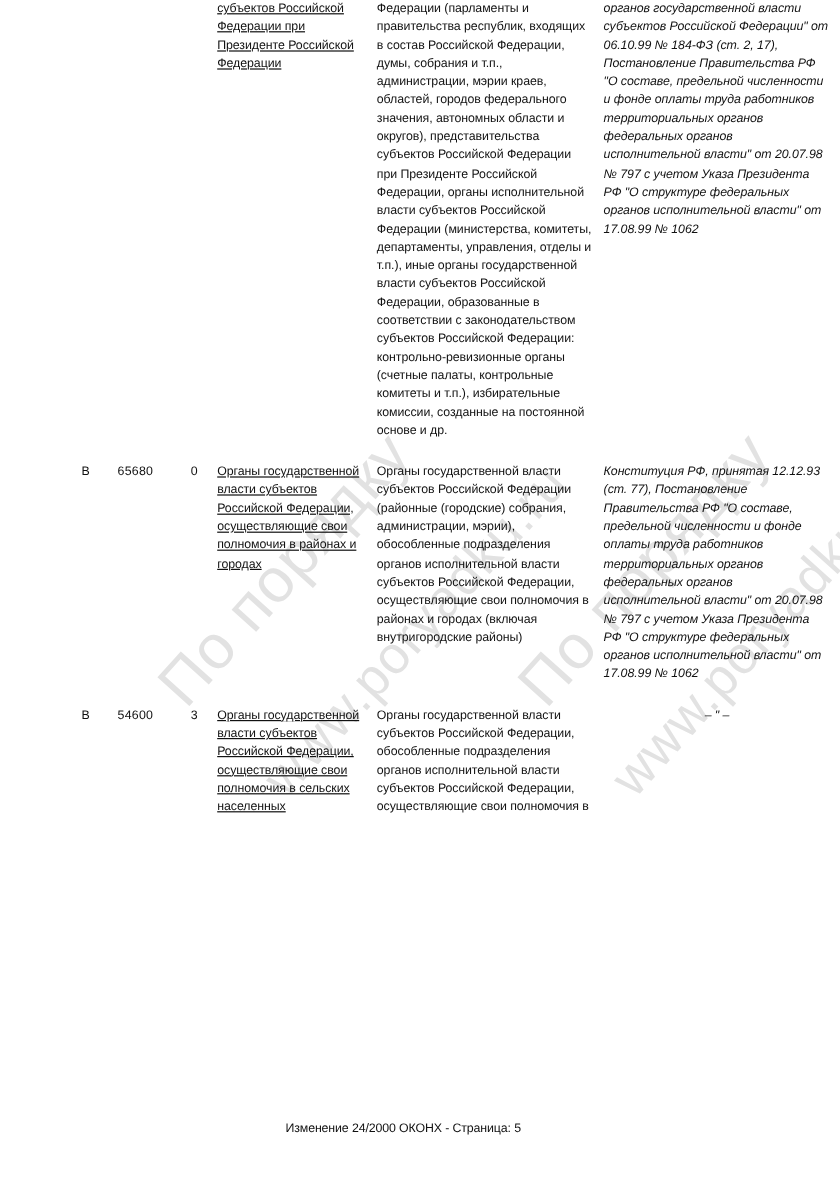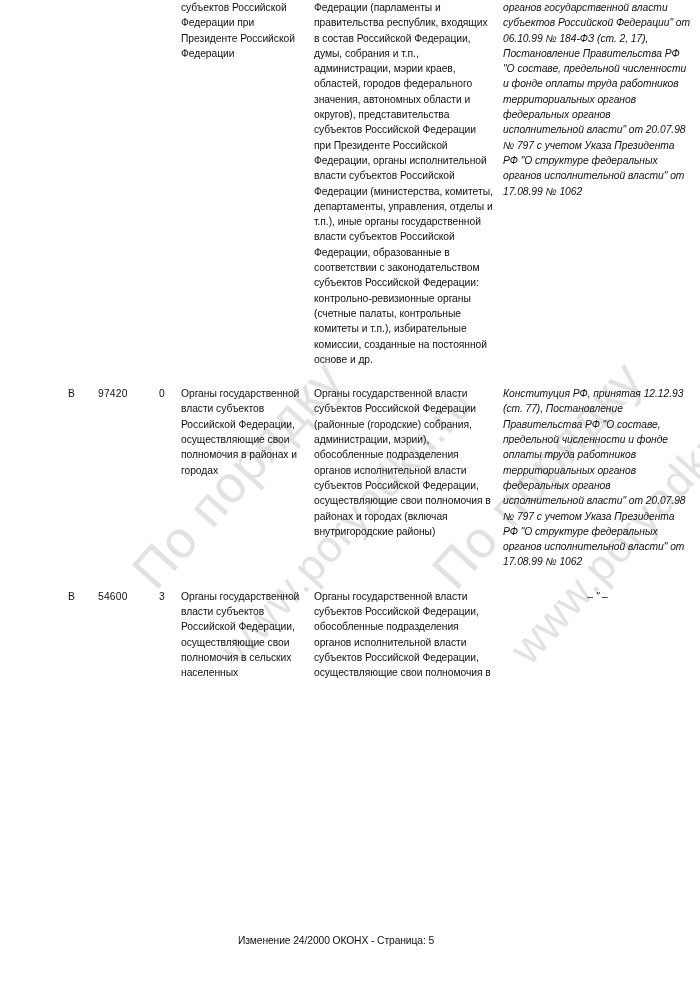--- a/index.html
+++ b/index.html
@@ -86,20 +86,21 @@
     padding-left: 3px !important;
     font-size: 10.3px;
     letter-spacing: 0.2px;
   }
   .cell-check {
     font-size: 10.3px;
   }
   .cell-name {
     padding-right: 8px !important;
     letter-spacing: -0.05px;
+    text-decoration: underline;
   }
   .cell-desc {
     padding-right: 10px !important;
     letter-spacing: -0.05px;
   }
   .cell-ref {
     padding-right: 8px !important;
     letter-spacing: -0.05px;
     font-style: italic;
   }
@@ -166,21 +167,21 @@
           <td></td>
         <td></td>
           <td></td>
           <td></td>
         <td></td>
       </tr>
 
       <tr>
         <td></td>
         <td class="cell-letter">В</td>
-        <td class="cell-code">97420</td>
+        <td class="cell-code">65680</td>
         <td class="cell-check">0</td>
         <td class="cell-name">Органы государственной власти субъектов Российской Федерации, осуществляющие свои полномочия в районах и городах</td>
         <td class="cell-desc">Органы государственной власти субъектов Российской Федерации (районные (городские) собрания, администрации, мэрии), обособленные подразделения органов исполнительной власти субъектов Российской Федерации, осуществляющие свои полномочия в районах и городах (включая внутригородские районы)</td>
         <td class="cell-ref">Конституция РФ, принятая 12.12.93 (ст. 77), Постановление Правительства РФ "О составе, предельной численности и фонде оплаты труда работников территориальных органов федеральных органов исполнительной власти" от 20.07.98 № 797 с учетом Указа Президента РФ "О структуре федеральных органов исполнительной власти" от 17.08.99 № 1062</td>
       </tr>
 
       <tr class="row-gap">
         <td></td>
           <td></td>
           <td></td>

